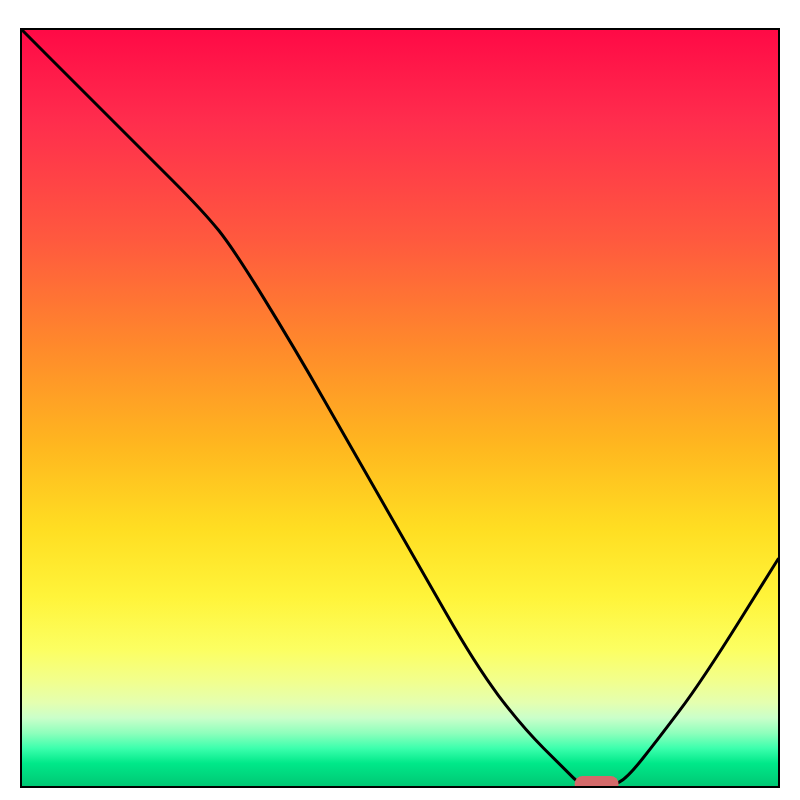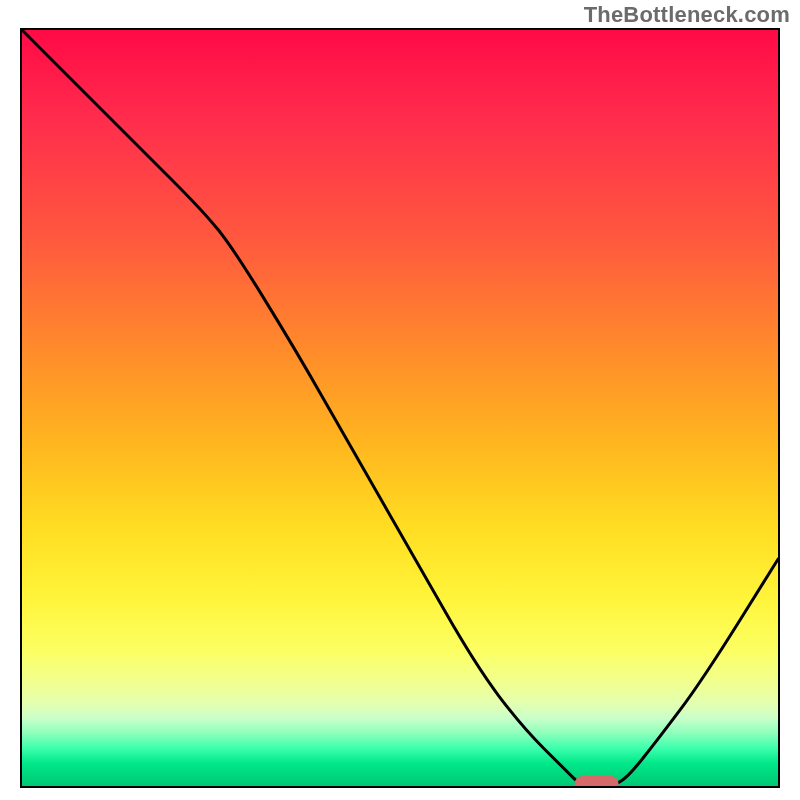--- a/index.html
+++ b/index.html
@@ -77,21 +77,20 @@
     stroke-linejoin: round;
   }
   .marker {
     fill: #d46a6a;
   }
 </style>
 </head>
 <body>
 
 <div class="container">
-  <div class="watermark">TheBottleneck.com</div>
 
   <div class="plot-frame">
     <div class="gradient-fill"></div>
 
     <svg class="overlay" viewBox="0 0 756 756" preserveAspectRatio="none">
       <path class="curve" d="M 0.0 0.0 Q 0.0 0.0 30.2 30.2 Q 60.5 60.5 90.7 90.7 Q 121.0 121.0 151.2 151.2 Q 181.4 181.4 196.6 200.3 Q 211.7 219.2 241.9 268.4 Q 272.2 317.5 302.4 370.4 Q 332.6 423.4 362.9 476.3 Q 393.1 529.2 423.4 582.1 Q 453.6 635.0 476.3 665.3 Q 499.0 695.5 521.6 718.2 Q 544.3 740.9 551.9 748.4 Q 559.4 756.0 574.6 756.0 Q 589.7 756.0 597.2 752.2 Q 604.8 748.4 619.9 729.5 Q 635.0 710.6 657.7 680.4 Q 680.4 650.2 718.2 589.7 T 756.0 529.2"></path>
       <rect class="marker" x="552.6" y="746.0" width="44" height="16" rx="8" ry="8" fill="#d46a6a"></rect>
     </svg>
   </div>
 </div>

